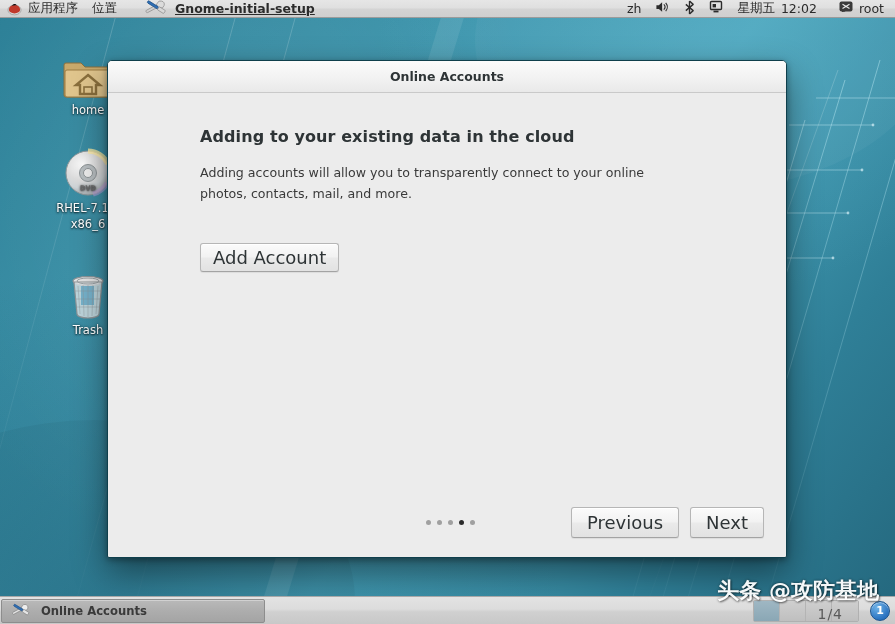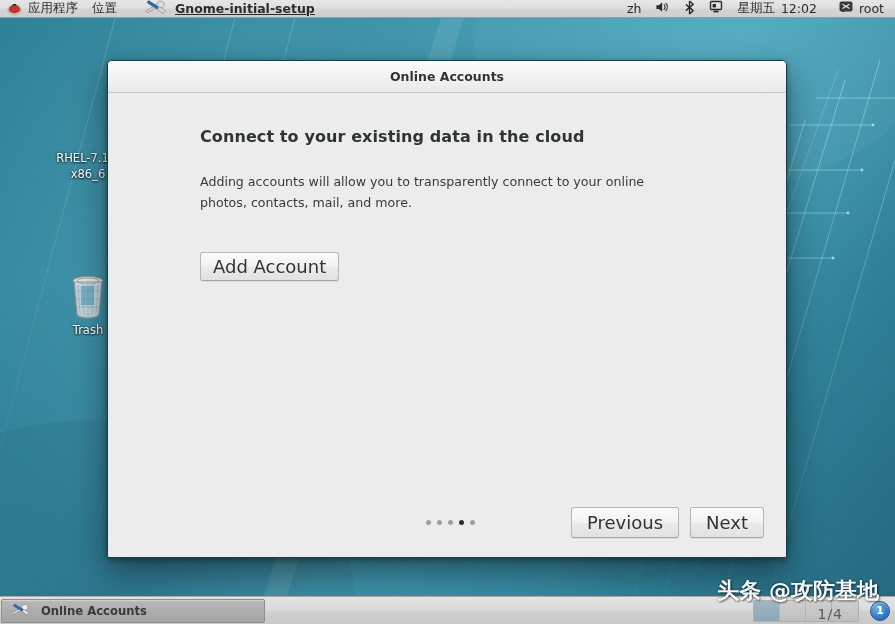--- a/index.html
+++ b/index.html
@@ -102,21 +102,21 @@
     padding: 34px 40px 0 92px;
     position: relative;
   }
   #dlg-head {
     font-size: 16px;
     font-weight: bold;
     color: #2e3436;
     letter-spacing: .1px;
   }
   #dlg-sub {
-    margin-top: 26px;
+    margin-top: 17px;
     font-size: 12.6px;
     color: #3a3a3a;
     line-height: 1.65;
     max-width: 480px;
   }
   .gtk-btn {
     display: inline-flex; align-items:center; justify-content:center;
     height: 29px;
     padding: 0 12px;
     font-size: 18px;
@@ -259,22 +259,51 @@
       </g>
       <g stroke="rgba(255,255,255,0.10)" stroke-width="22" fill="none">
         <line x1="470" y1="-40" x2="250" y2="680"></line>
       </g>
       <ellipse cx="705" cy="40" rx="230" ry="150" fill="rgba(255,255,255,0.045)"></ellipse>
       <ellipse cx="95" cy="600" rx="260" ry="180" fill="rgba(0,0,0,0.05)"></ellipse>
     </svg>
     <div id="wall-glow"></div>
   </div>
 
+  <div class="desk-icon" style="left:40px; top:50px;">
+    <div class="glyph">
+      <svg width="50" height="46" viewBox="0 0 50 46">
+        <path d="M3 9 h15 l4 4 h25 a2 2 0 0 1 2 2 v26 a2 2 0 0 1 -2 2 h-44 a2 2 0 0 1 -2 -2 v-30 a2 2 0 0 1 2 -2 z" fill="#c9a96b" stroke="#8a6f3c" stroke-width="1"></path>
+        <path d="M4 16 h42 a2 2 0 0 1 2 2 v23 a2 2 0 0 1 -2 2 h-42 a2 2 0 0 1 -2 -2 v-23 a2 2 0 0 1 2 -2 z" fill="#e0c58d" stroke="#9b7d45" stroke-width="1"></path>
+        <path d="M25 21 L37 31 h-4 v9 h-16 v-9 h-4 z" fill="none" stroke="#8a6f3c" stroke-width="2.4"></path>
+        <rect x="21" y="33" width="8" height="7" fill="none" stroke="#8a6f3c" stroke-width="1.6"></rect>
+      </svg>
+    </div>
+    <div class="desk-label">home</div>
+  </div>
 
   <div class="desk-icon" style="left:40px; top:148px;">
+    <div class="glyph">
+      <svg width="50" height="50" viewBox="0 0 50 50">
+        <defs>
+          <radialGradient id="disc" cx="38%" cy="30%" r="70%">
+            <stop offset="0%" stop-color="#fdfdfd"></stop>
+            <stop offset="55%" stop-color="#dcdcdc"></stop>
+            <stop offset="78%" stop-color="#cfd5d8"></stop>
+            <stop offset="100%" stop-color="#a8aeb2"></stop>
+          </radialGradient>
+        </defs>
+        <circle cx="25" cy="25" r="22" fill="url(#disc)" stroke="#8f9698" stroke-width="1"></circle>
+        <path d="M25 3 a22 22 0 0 1 20 13" stroke="rgba(255,235,160,0.75)" stroke-width="5" fill="none"></path>
+        <path d="M44 35 a22 22 0 0 1 -14 11" stroke="rgba(190,160,220,0.55)" stroke-width="5" fill="none"></path>
+        <circle cx="25" cy="25" r="8.5" fill="#b9bfc2" stroke="#8f9698" stroke-width="1"></circle>
+        <circle cx="25" cy="25" r="4.5" fill="#f0f0f0" stroke="#8f9698" stroke-width="1"></circle>
+        <text x="25" y="42" font-size="6.5" font-family="DejaVu Sans, sans-serif" fill="#6a6a6a" text-anchor="middle" font-weight="bold">DVD</text>
+      </svg>
+    </div>
     <div class="desk-label">RHEL-7.1 S</div>
     <div class="desk-label" style="margin-top:0">x86_6</div>
   </div>
 
   <div class="desk-icon" style="left:40px; top:270px;">
     <div class="glyph">
       <svg width="44" height="48" viewBox="0 0 44 48">
         <ellipse cx="22" cy="9" rx="15" ry="4.5" fill="#e6e6e6" stroke="#8d9396" stroke-width="1.2"></ellipse>
         <path d="M8 10 L11 42 a11 4 0 0 0 22 0 L36 10 z" fill="rgba(225,232,235,0.78)" stroke="#8d9396" stroke-width="1.2"></path>
         <rect x="15" y="14" width="13" height="19" fill="rgba(80,160,195,0.65)"></rect>
@@ -381,21 +410,21 @@
     </div>
   </div>
 
   <div id="dialog">
 
     <div id="titlebar">
       <div class="t">Online Accounts</div>
     </div>
 
     <div id="dlg-body">
-      <div id="dlg-head">Connect to your existing data in the cloud</div>
+      <div id="dlg-head">Adding to your existing data in the cloud</div>
       <div id="dlg-sub">Adding accounts will allow you to transparently connect to your online photos, contacts, mail, and more.</div>
       <div id="add-account-wrap">
         <div class="gtk-btn">Add Account</div>
       </div>
     </div>
 
     <div id="dlg-footer">
       <div id="dots">
         <span class="dot"></span>
         <span class="dot"></span>

